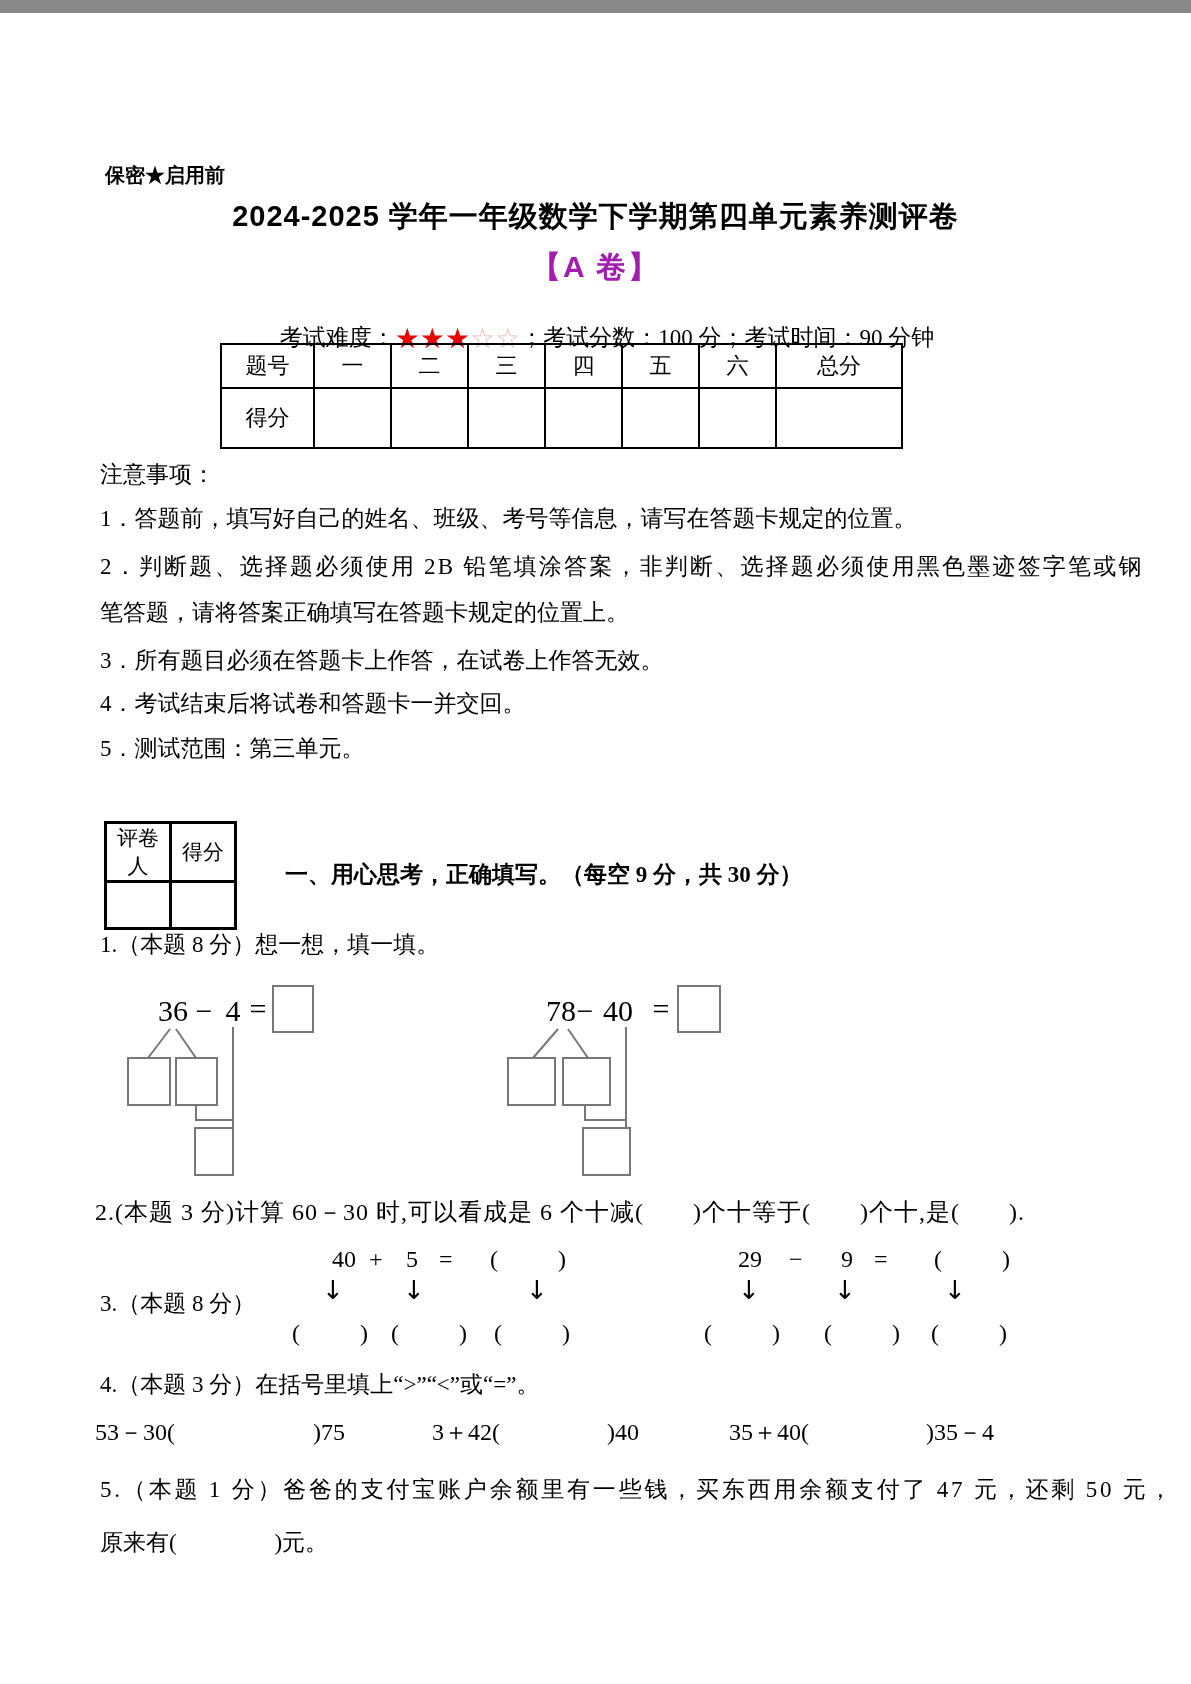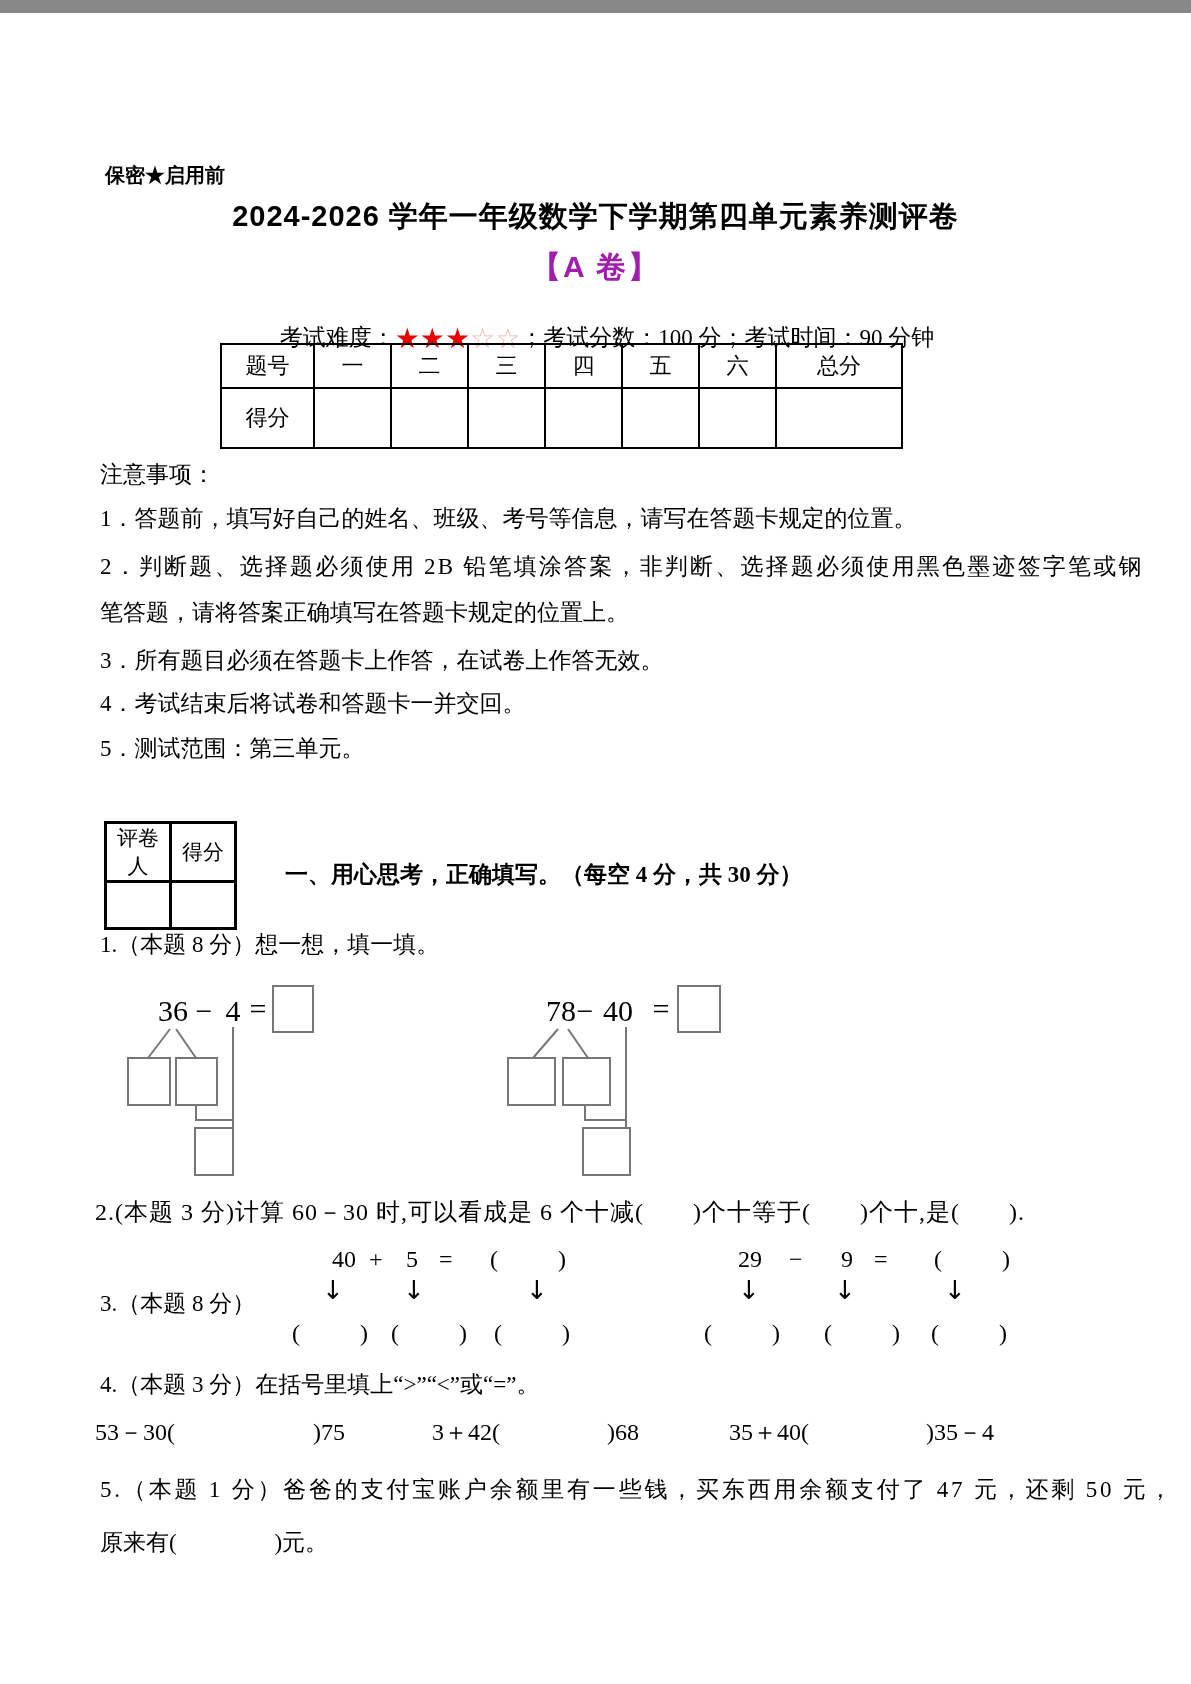--- a/index.html
+++ b/index.html
@@ -26,21 +26,21 @@
   table.grader tr td{height:44px;width:62px;}
   svg text{font-family:"Liberation Serif",serif;font-size:30px;fill:#000;}
   svg .shape{stroke:#777;stroke-width:2;fill:none;}
 </style>
 </head>
 <body>
 
 <div class="page">
 
   <div class="line sans bold" style="left:105px;top:150px;font-size:20px;">保密★启用前</div>
-  <div class="line sans bold center title-line" style="top:186px;">2024-2026 学年一年级数学下学期第四单元素养测评卷</div>
+  <div class="line sans bold center title-line" style="top:186px;">2024-2025 学年一年级数学下学期第四单元素养测评卷</div>
   <div class="line sans bold center volume-line" style="top:236px;color:#a21caf;">【A 卷】</div>
 
   <div class="line center" style="top:283px;">
     <span>考试难度：</span><span class="star" style="color:#e60000;">★</span><span class="star" style="color:#e60000;">★</span><span class="star" style="color:#e60000;">★</span><span class="star" style="color:#e8b6b2;">☆</span><span class="star" style="color:#e8b6b2;">☆</span><span>；考试分数：100 分；考试时间：90 分钟</span>
   </div>
 
   <table class="score">
     <colgroup>
       <col style="width:93px">
         <col style="width:77px">
@@ -89,21 +89,21 @@
       <td>评卷人</td>
       <td>得分</td>
     </tr>
     <tr>
       <td></td>
       <td></td>
     </tr>
   </tbody>
     </table>
 
-  <div class="line bold" style="left:285px;top:848px;">一、用心思考，正确填写。（每空 4 分，共 30 分）</div>
+  <div class="line bold" style="left:285px;top:848px;">一、用心思考，正确填写。（每空 9 分，共 30 分）</div>
 
   <div class="line" style="left:100px;top:918px;">1.（本题 8 分）想一想，填一填。</div>
 
   <svg style="position:absolute;left:110px;top:958px;" width="210" height="215" viewBox="0 0 210 215">
     <text x="63" y="50" text-anchor="middle">36</text>
     <text x="94" y="50" text-anchor="middle">−</text>
     <text x="123" y="50" text-anchor="middle">4</text>
     <text x="148" y="48" text-anchor="middle">=</text>
     <rect class="shape" x="163" y="15" width="40" height="46"></rect>
     <line class="shape" x1="60" y1="58" x2="38" y2="87"></line>
@@ -155,20 +155,20 @@
   <div class="line arrow" style="left:834px;top:1262px;">↓</div>
   <div class="line arrow" style="left:944px;top:1262px;">↓</div>
   <div class="line num" style="left:704px;top:1306px;">(          )</div>
   <div class="line num" style="left:824px;top:1306px;">(          )</div>
   <div class="line num" style="left:931px;top:1306px;">(          )</div>
 
   <div class="line" style="left:100px;top:1358px;">4.（本题 3 分）在括号里填上“&gt;”“&lt;”或“=”。</div>
   <div class="line num" style="left:95px;top:1405px;">53－30(</div>
   <div class="line num" style="left:313px;top:1405px;">)75</div>
   <div class="line num" style="left:432px;top:1405px;">3＋42(</div>
-  <div class="line num" style="left:607px;top:1405px;">)68</div>
+  <div class="line num" style="left:607px;top:1405px;">)40</div>
   <div class="line num" style="left:729px;top:1405px;">35＋40(</div>
   <div class="line num" style="left:926px;top:1405px;">)35－4</div>
 
   <div class="line stretch2" style="left:100px;top:1463px;">5.（本题 1 分）爸爸的支付宝账户余额里有一些钱，买东西用余额支付了 47 元，还剩 50 元，</div>
   <div class="line" style="left:100px;top:1516px;">原来有(                 )元。</div>
 
 </div>
 
 </body></html>

